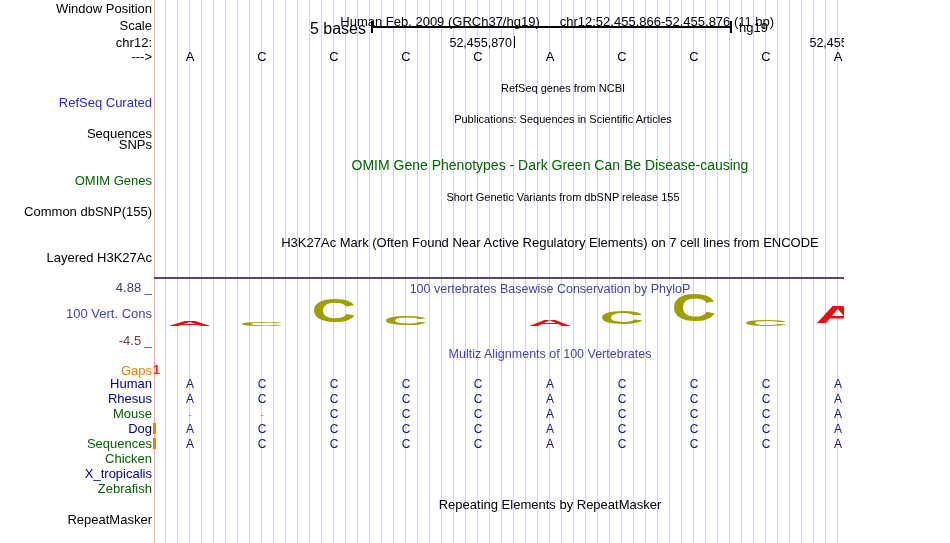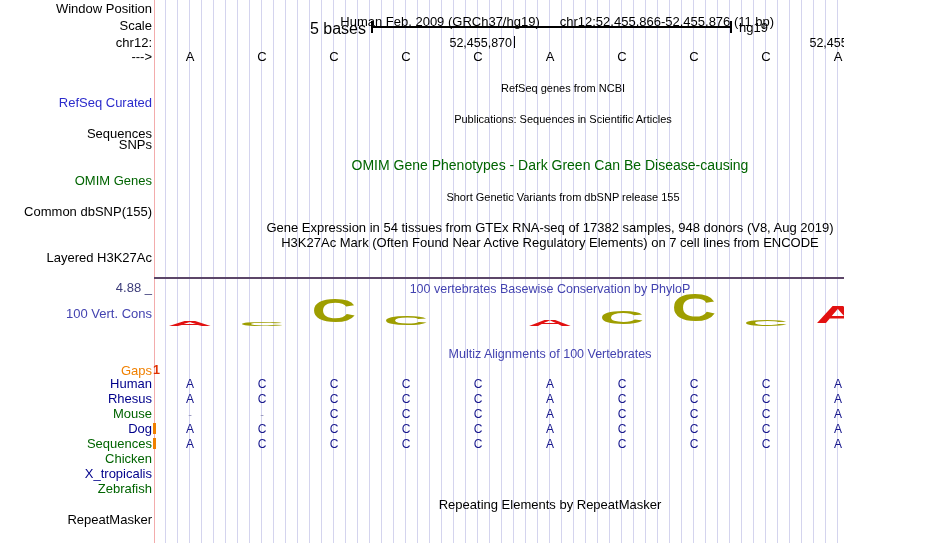--- a/index.html
+++ b/index.html
@@ -70,20 +70,21 @@
   <div class="ll c-black" style="top:36px;">chr12:</div>
   <div class="ll c-black" style="top:50px;">---&gt;</div>
   <div class="ll c-blue" style="top:96px;">RefSeq Curated</div>
   <div class="ll c-black" style="top:127px;">Sequences</div>
   <div class="ll c-black" style="top:138px;">SNPs</div>
   <div class="ll c-green" style="top:174px;">OMIM Genes</div>
   <div class="ll c-black" style="top:205px;">Common dbSNP(155)</div>
   <div class="ll c-black" style="top:251px;">Layered H3K27Ac</div>
   <div class="ll c-slate" style="top:281px;">4.88 _</div>
   <div class="ll c-hdr" style="top:307px;">100 Vert. Cons</div>
+  <div class="ll c-maroon" style="top:334px;">-4.5 _</div>
   <div class="ll c-orange" style="top:364px;">Gaps</div>
   <div id="gaps-insert">1</div>
   <div class="ll c-black" style="top:513px;">RepeatMasker</div>
 
   <div class="ctr fs13" style="top:1px;">
     <span>Human Feb. 2009 (GRCh37/hg19)</span><span class="title-gap"></span><span>chr12:52,455,866-52,455,876 (11 bp)</span>
   </div>
 
   <div id="scale-label">5 bases</div>
   <div id="scale-line"></div>
@@ -187,18 +188,17 @@
       <div class="base-cell aln-base" style="left: 874px; top: 437px;">C</div>
       <div class="ll" style="top: 452px; color: rgb(0, 100, 0);">Chicken</div>
       <div class="ll" style="top: 467px; color: rgb(0, 0, 139);">X_tropicalis</div>
       <div class="ll" style="top: 482px; color: rgb(0, 100, 0);">Zebrafish</div>
     </div>
 
   <div class="ctr fs11" style="top:82px;">RefSeq genes from NCBI</div>
   <div class="ctr fs11" style="top:113px;">Publications: Sequences in Scientific Articles</div>
   <div class="ctr fs14 c-green" style="top:158px;">OMIM Gene Phenotypes - Dark Green Can Be Disease-causing</div>
   <div class="ctr fs11" style="top:191px;">Short Genetic Variants from dbSNP release 155</div>
-  <div class="ctr fs13" style="top:221px;">Gene Expression in 54 tissues from GTEx RNA-seq of 17382 samples, 948 donors (V8, Aug 2019)</div>
   <div class="ctr fs13" style="top:236px;">H3K27Ac Mark (Often Found Near Active Regulatory Elements) on 7 cell lines from ENCODE</div>
   <div class="ctr fs125 c-hdr" style="top:283px;">100 vertebrates Basewise Conservation by PhyloP</div>
   <div class="ctr fs125 c-hdr" style="top:348px;">Multiz Alignments of 100 Vertebrates</div>
   <div class="ctr fs13" style="top:498px;">Repeating Elements by RepeatMasker</div>
 </div>
 
 </body></html>

